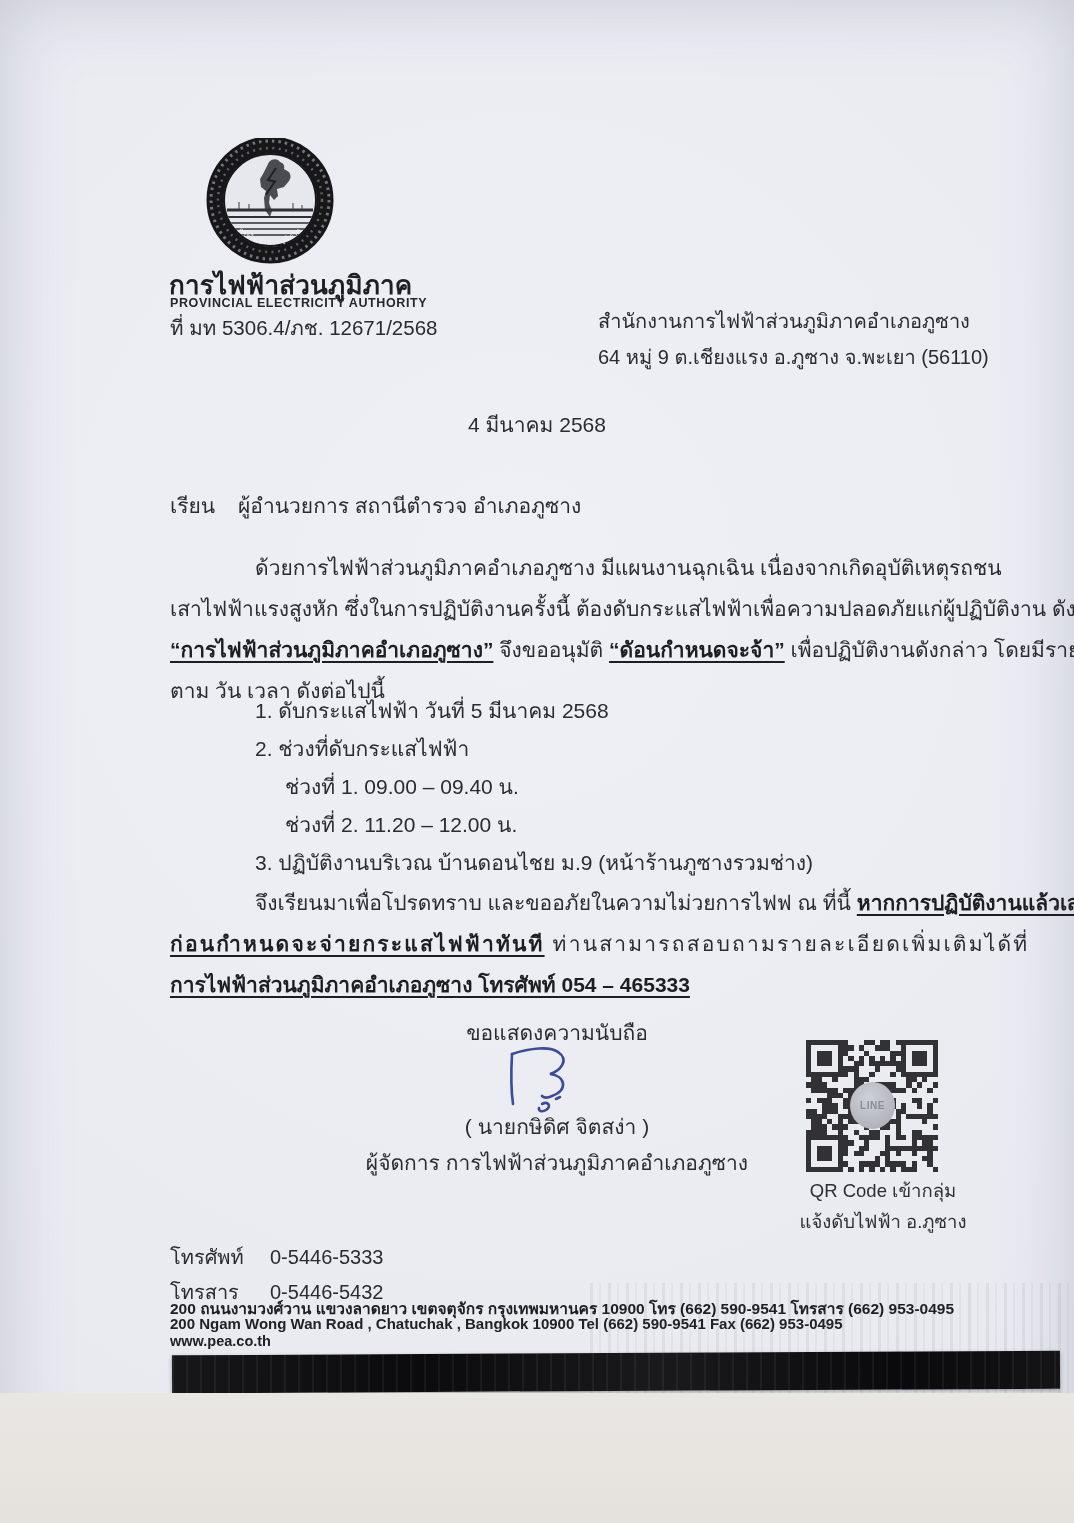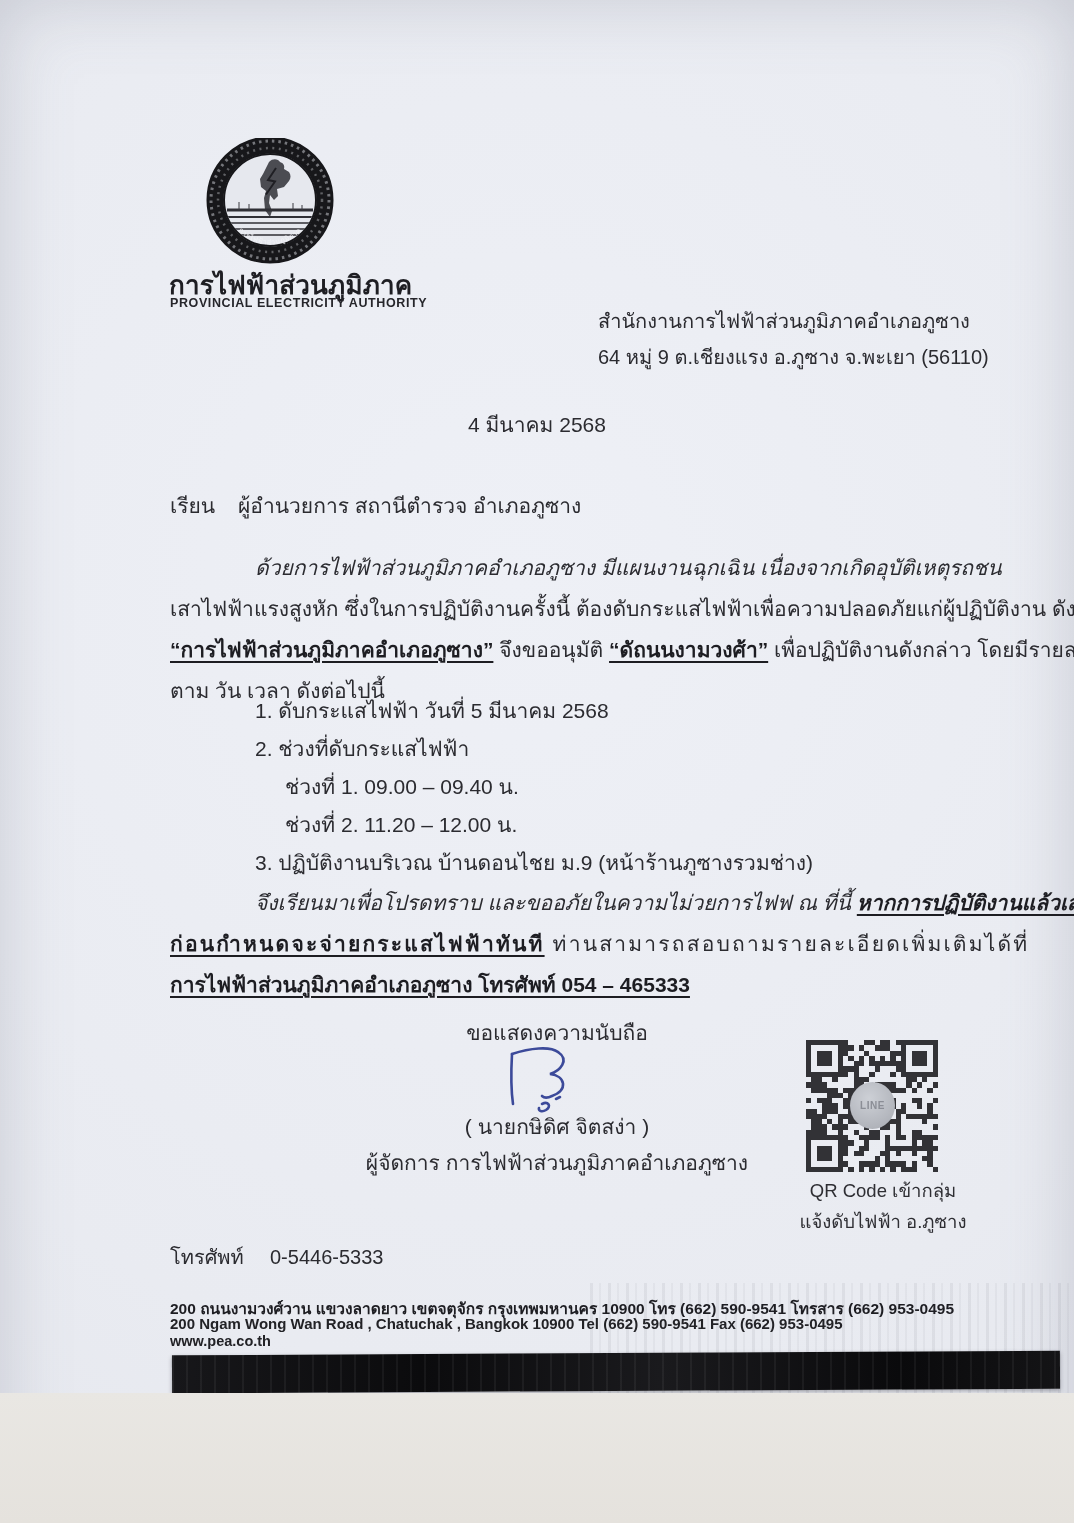--- a/index.html
+++ b/index.html
@@ -24,21 +24,21 @@
   .office{left:598px;top:303px;font-size:20px;line-height:36px;}
   
   .date{left:0;width:1074px;top:408px;text-align:center;font-size:21px;}
   .row{left:170px;font-size:21px;}
   .row .lbl{display:inline-block;width:68px;}
   .subject{top:449px;}
   .to{top:489px;}
   .para{left:170px;width:790px;font-size:21px;line-height:41px;}
   .p1{top:547px;}
   .p2{top:882px;}
-  .indent{padding-left:85px;font-style:italic;}
+  .indent{padding-left:85px;}
   .bu{font-weight:700;color:#1d1d22;text-decoration:underline;text-underline-offset:4px;text-decoration-thickness:1.6px;}
   .sp{letter-spacing:2.2px;}
   .list{left:255px;top:692px;font-size:21px;line-height:38px;}
   .list .sub{margin-left:30px;}
   
   .salutation{left:377px;width:360px;top:1016px;text-align:center;font-size:21px;}
   .signature{left:498px;top:1044px;}
   .signer-name{left:377px;width:360px;top:1110px;text-align:center;font-size:21px;}
   .signer-title{left:307px;width:500px;top:1146px;text-align:center;font-size:21px;}
   
@@ -104,36 +104,37 @@
         </g>
       </g>
       <text font-size="7" fill="#f2f3f6" letter-spacing=".4">
         <textPath href="#lg-arc" startOffset="50%" text-anchor="middle">การไฟฟ้าส่วนภูมิภาค</textPath>
       </text>
     </svg>
   </div>
 
   <div class="abs org-thai nowrap">การไฟฟ้าส่วนภูมิภาค</div>
   <div class="abs org-eng nowrap">PROVINCIAL ELECTRICITY AUTHORITY</div>
+  <div class="abs ref nowrap">ที่ มท 5306.4/ภช. 12671/2568</div>
 
   <div class="abs office">
     <div class="nowrap">สำนักงานการไฟฟ้าส่วนภูมิภาคอำเภอภูซาง</div>
     <div class="nowrap">64 หมู่ 9 ต.เชียงแรง อ.ภูซาง จ.พะเยา   (56110)</div>
   </div>
 
   <div class="abs date">4 มีนาคม 2568</div>
 
   <div class="abs row to nowrap">
     <span class="lbl">เรียน</span><span>ผู้อำนวยการ สถานีตำรวจ อำเภอภูซาง</span>
   </div>
 
   <div class="abs para p1">
     <div class="nowrap indent">ด้วยการไฟฟ้าส่วนภูมิภาคอำเภอภูซาง มีแผนงานฉุกเฉิน เนื่องจากเกิดอุบัติเหตุรถชน</div>
     <div class="nowrap">เสาไฟฟ้าแรงสูงหัก ซึ่งในการปฏิบัติงานครั้งนี้ ต้องดับกระแสไฟฟ้าเพื่อความปลอดภัยแก่ผู้ปฏิบัติงาน ดังนั้น</div>
-    <div class="nowrap"><span class="bu">“การไฟฟ้าส่วนภูมิภาคอำเภอภูซาง”</span><span> จึงขออนุมัติ </span><span class="bu">“ดัถนนงามวงศ้า”</span><span> เพื่อปฏิบัติงานดังกล่าว โดยมีรายละเอียด</span></div>
+    <div class="nowrap"><span class="bu">“การไฟฟ้าส่วนภูมิภาคอำเภอภูซาง”</span><span> จึงขออนุมัติ </span><span class="bu">“ดัอนกำหนดจะจ้า”</span><span> เพื่อปฏิบัติงานดังกล่าว โดยมีรายละเอียด</span></div>
     <div class="nowrap">ตาม วัน เวลา ดังต่อไปนี้</div>
   </div>
 
   <div class="abs list">
     <div class="nowrap">1. ดับกระแสไฟฟ้า วันที่ 5 มีนาคม 2568</div>
     <div class="nowrap">2. ช่วงที่ดับกระแสไฟฟ้า</div>
     <div class="nowrap sub">ช่วงที่ 1. 09.00 – 09.40 น.</div>
     <div class="nowrap sub">ช่วงที่ 2. 11.20 – 12.00 น.</div>
     <div class="nowrap">3. ปฏิบัติงานบริเวณ บ้านดอนไชย ม.9 (หน้าร้านภูซางรวมช่าง)</div>
   </div>
@@ -788,20 +789,23 @@
     <div class="qr-center">LINE</div>
   </div>
 
   <div class="abs signer-title nowrap">ผู้จัดการ การไฟฟ้าส่วนภูมิภาคอำเภอภูซาง</div>
   <div class="abs qr-cap1 nowrap">QR Code เข้ากลุ่ม</div>
   <div class="abs qr-cap2 nowrap">แจ้งดับไฟฟ้า อ.ภูซาง</div>
 
   <div class="abs contact phone nowrap">
     <span class="flabel">โทรศัพท์</span><span>0-5446-5333</span>
   </div>
+  <div class="abs contact fax nowrap">
+    <span class="flabel">โทรสาร</span><span>0-5446-5432</span>
+  </div>
   <div class="abs addr-th nowrap">200 ถนนงามวงศ์วาน แขวงลาดยาว เขตจตุจักร กรุงเทพมหานคร 10900  โทร (662) 590-9541 โทรสาร (662) 953-0495</div>
   <div class="abs addr-en nowrap">200 Ngam Wong Wan Road , Chatuchak , Bangkok 10900  Tel (662) 590-9541 Fax (662) 953-0495</div>
   <div class="abs website nowrap">www.pea.co.th</div>
 
   <div class="abs streaks"></div>
   <div class="abs black-bar"></div>
   <div class="abs bottom-paper"></div>
 </div>
 
 </body></html>

